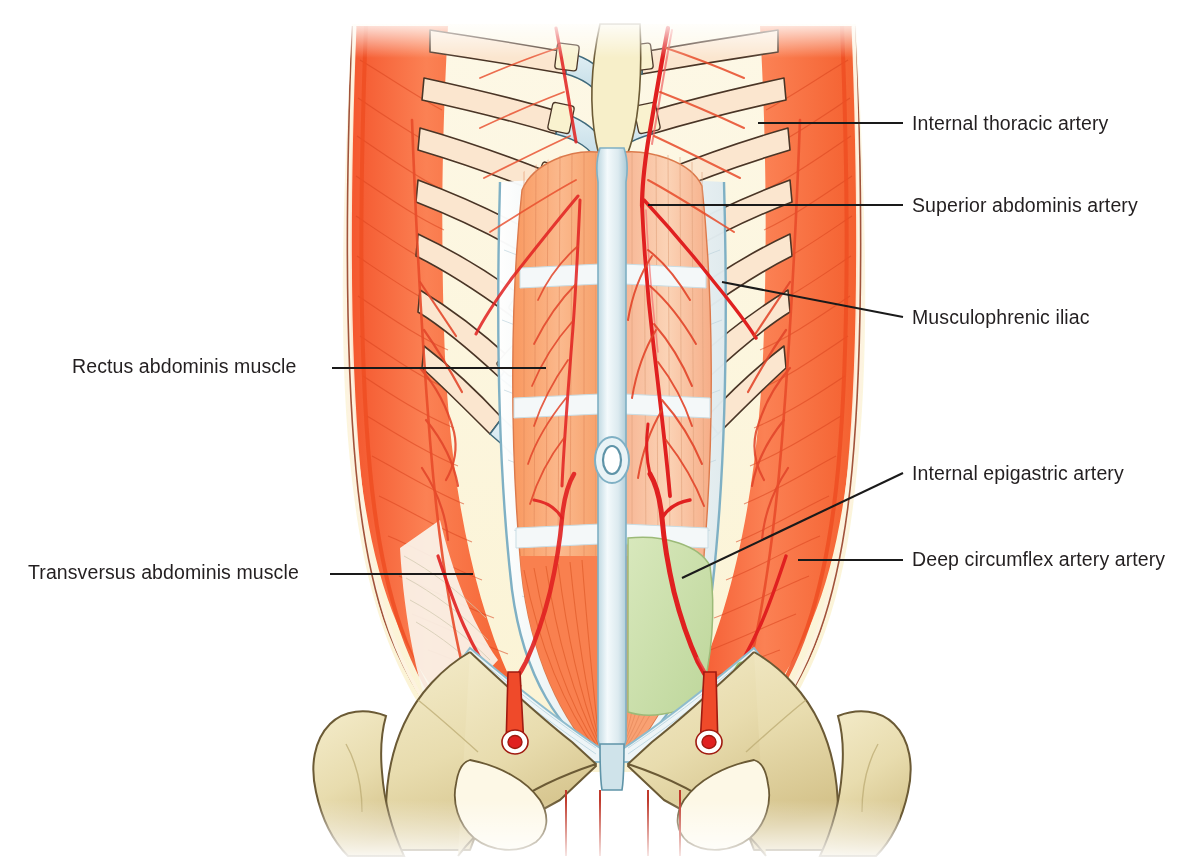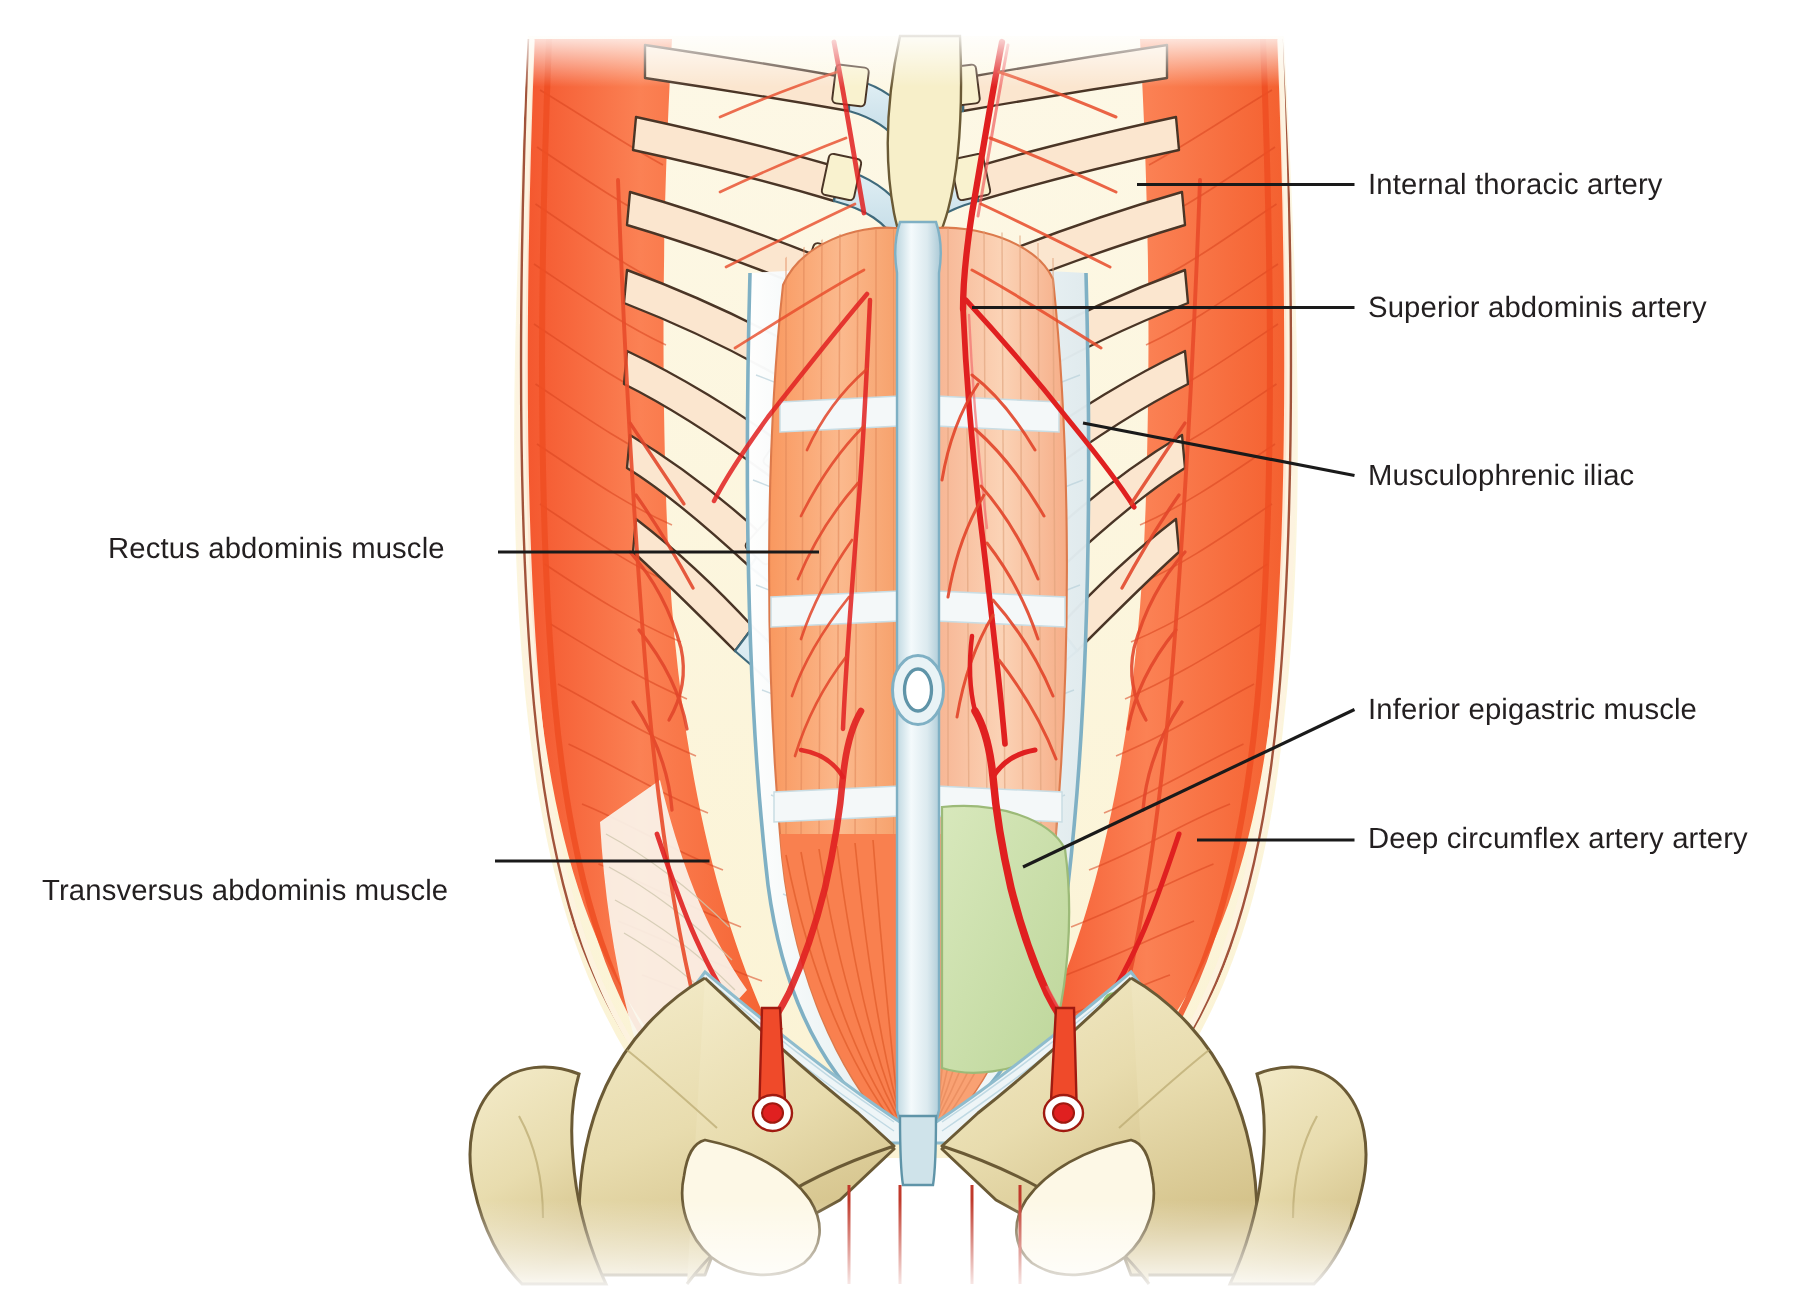--- a/index.html
+++ b/index.html
@@ -530,21 +530,21 @@
         <line x1="798" y1="560" x2="903" y2="560"></line>
         <line x1="332" y1="368" x2="546" y2="368"></line>
         <line x1="330" y1="574" x2="473" y2="574"></line>
       </g>
   </svg>
 
   <div id="labels-right">
       <div class="label right" style="left: 912px; top: 114px;">Internal thoracic artery</div>
       <div class="label right" style="left: 912px; top: 196px;">Superior abdominis artery</div>
       <div class="label right" style="left: 912px; top: 308px;">Musculophrenic iliac</div>
-      <div class="label right" style="left: 912px; top: 464px;">Inferior epigastric muscle</div>
+      <div class="label right" style="left: 912px; top: 464px;">Internal epigastric artery</div>
       <div class="label right" style="left: 912px; top: 550px;">Deep circumflex artery artery</div>
     </div>
   <div id="labels-left">
       <div class="label left" style="left: 72px; top: 357px;">Rectus abdominis muscle</div>
-      <div class="label left" style="left: 28px; top: 585px;">Transversus abdominis muscle</div>
+      <div class="label left" style="left: 28px; top: 563px;">Transversus abdominis muscle</div>
     </div>
 
 </div>
 
 </body></html>

